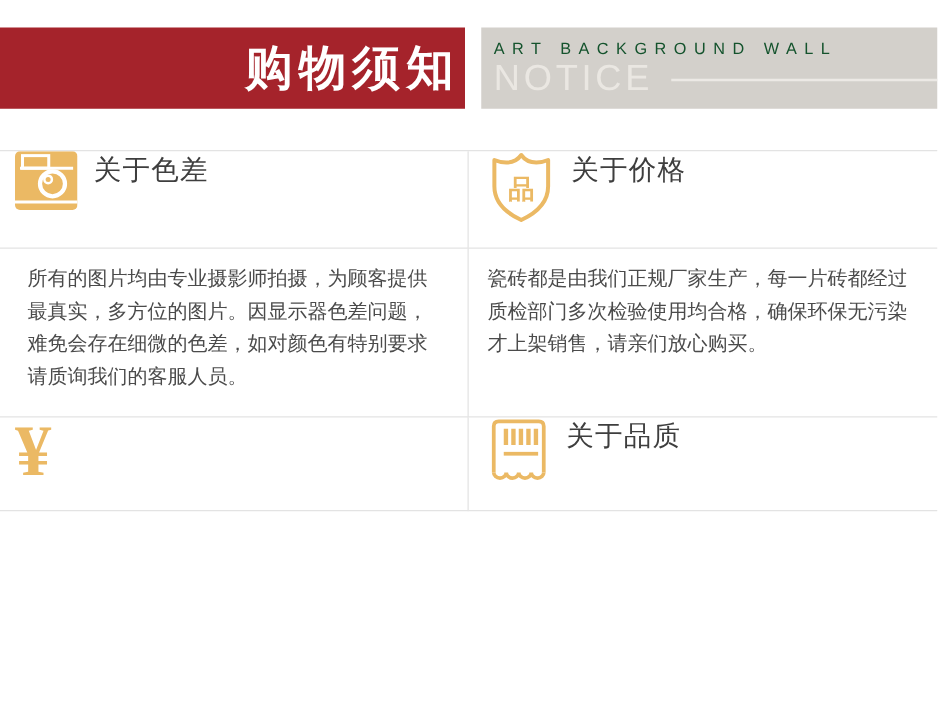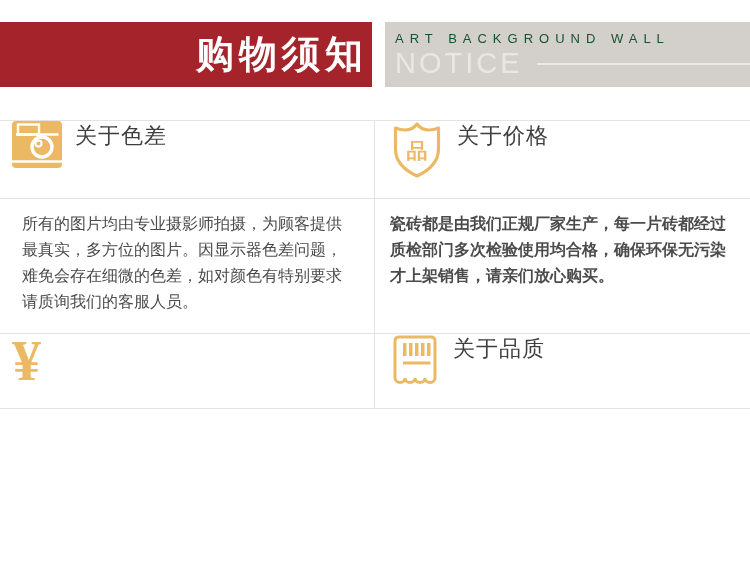--- a/index.html
+++ b/index.html
@@ -37,21 +37,21 @@
   .cell{box-sizing:border-box;border-bottom:1px solid var(--border,#e3e3e3);}
   .cell.left{border-right:1px solid var(--border,#e3e3e3);}
   .cell-title{display:flex;padding-left:12px;font-family:Liberation Serif, serif;}
   .cell.right.cell-title{padding-left:15px;}
   .cell-title .label{
     margin-left:13px;font-size:22px;color:#3e3e3e;letter-spacing:1px;
   }
   .cell-body{
     padding:12px 18px 0 22px;font-size:16px;line-height:26px;color:#4b4b4b;
   }
-  .cell.right.cell-body{padding:12px 14px 0 15px;font-weight:bold;}
+  .cell.right.cell-body{padding:12px 14px 0 15px;}
   
   .icon{color:var(--accent,#ebb964);display:inline-flex;flex:none;}
   .yen-glyph{
     font-size:58px;font-weight:bold;line-height:54px;width:44px;
     text-align:center;color:var(--accent,#ebb964);
   }
 </style>
 </head>
 <body>
 

